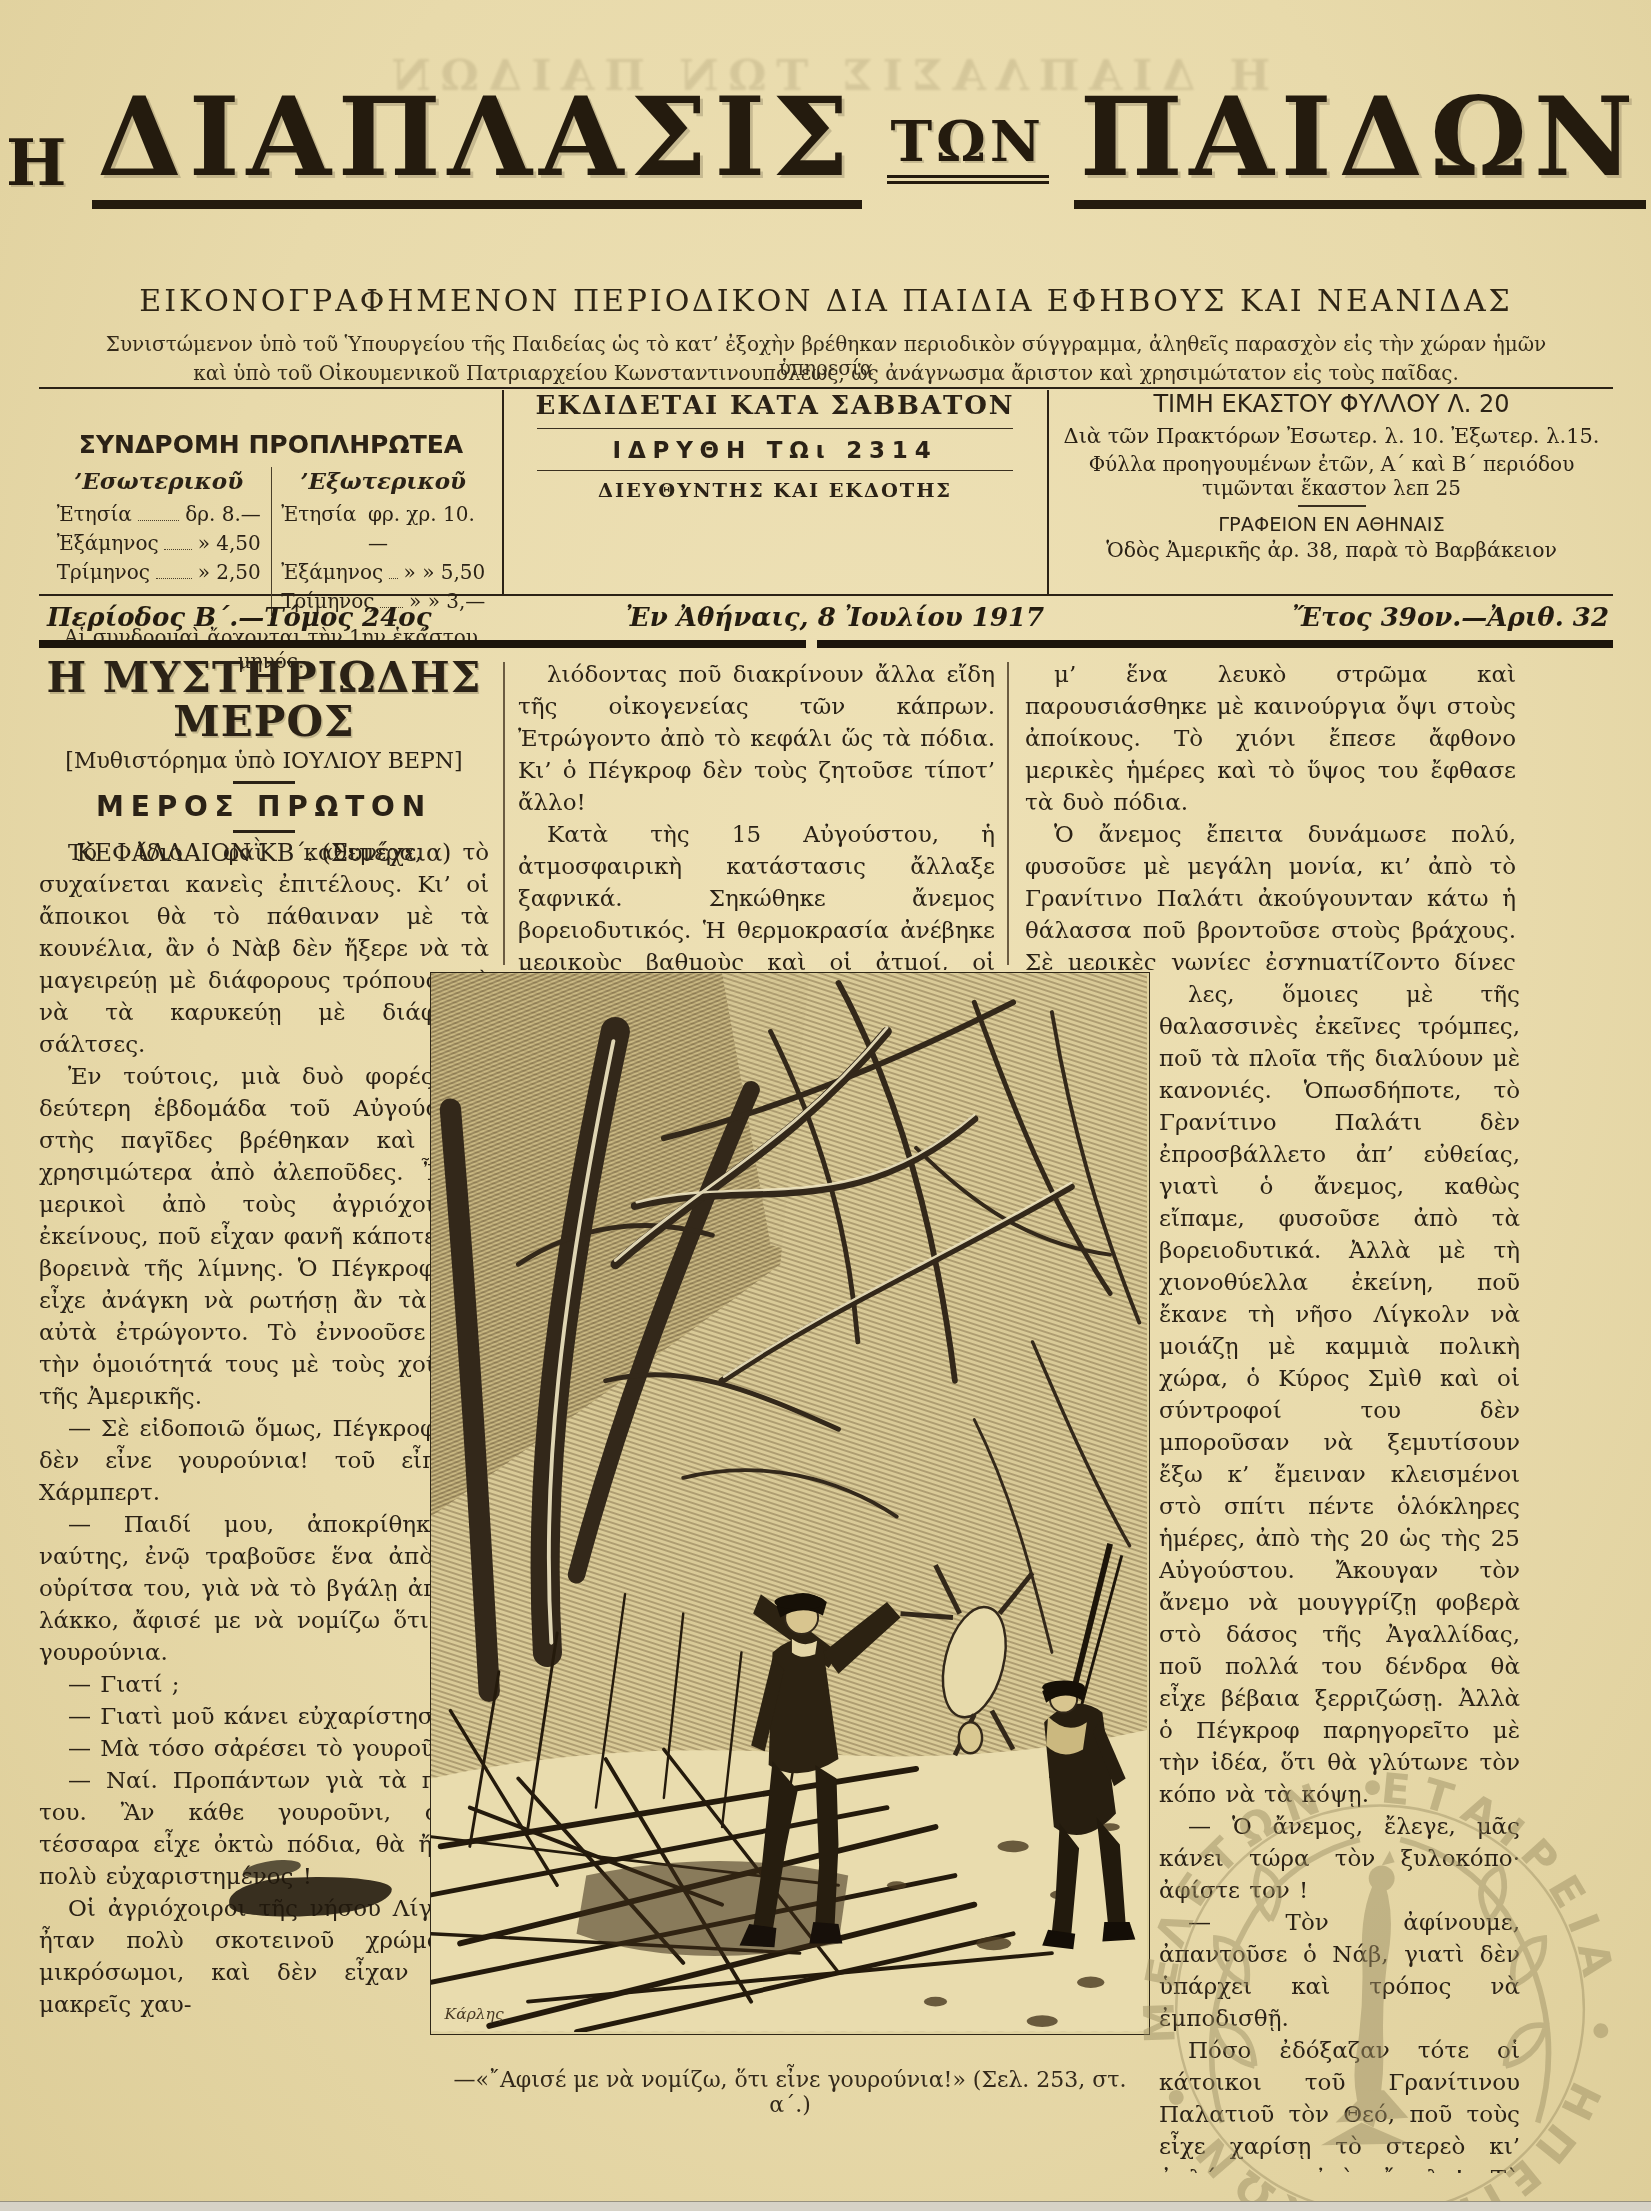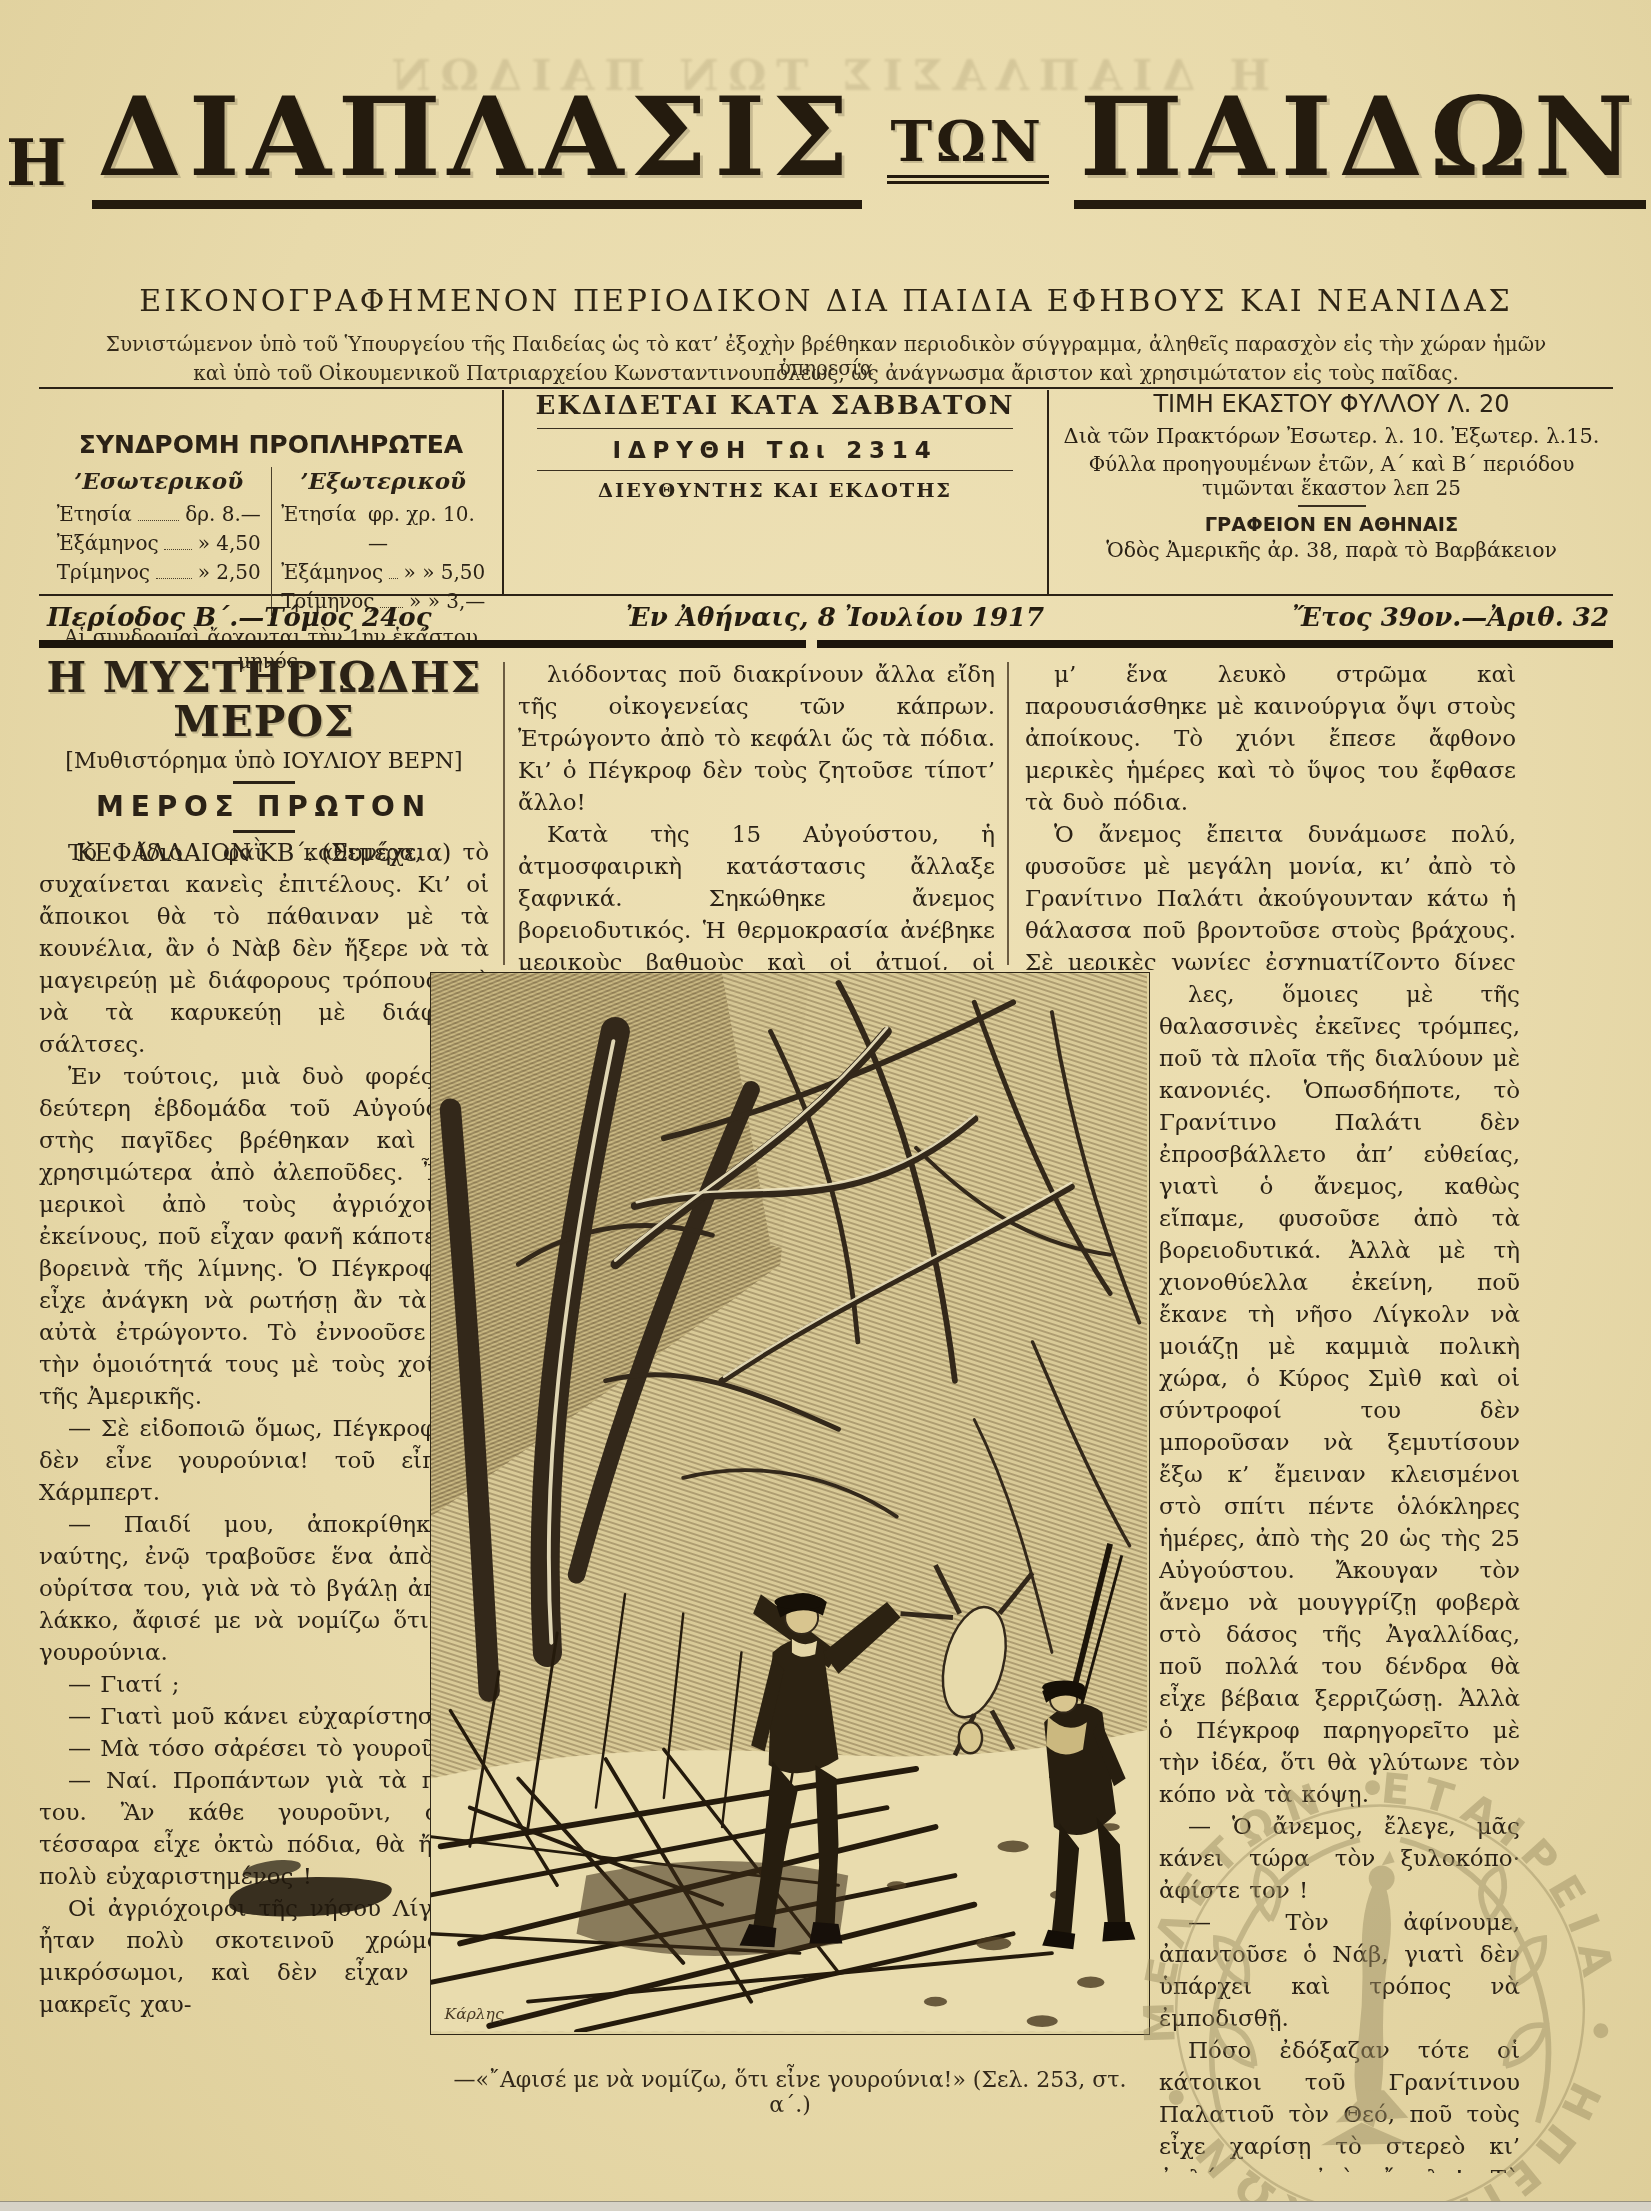--- a/index.html
+++ b/index.html
@@ -123,21 +123,21 @@
     <hr class="hline">
     <div style="font-weight:bold;font-size:19.4px;letter-spacing:1.9px;margin-top:3.9px;">ΔΙΕΥΘΥΝΤΗΣ ΚΑΙ ΕΚΔΟΤΗΣ</div>
   </div>
 
   <div class="abs infobox" style="left:1056px;width:551px;text-align:center;">
     <div class="sans" style="font-weight:normal;font-size:24px;">ΤΙΜΗ ΕΚΑΣΤΟΥ ΦΥΛΛΟΥ Λ. 20</div>
     <div style="font-size:21px;margin-top:5.8px;">Διὰ τῶν Πρακτόρων Ἐσωτερ. λ. 10. Ἐξωτερ. λ.15.</div>
     <div style="font-size:20px;margin-top:3.9px;">Φύλλα προηγουμένων ἐτῶν, Α΄ καὶ Β΄ περιόδου</div>
     <div style="font-size:20px;">τιμῶνται ἕκαστον λεπ  25</div>
     <div style="width:68px;height:1.9px;background:#3a3020;margin:5.8px auto;"></div>
-    <div class="sans" style="font-weight:bold;font-size:19.4px;">ΓΡΑΦΕΙΟΝ ΕΝ ΑΘΗΝΑΙΣ</div>
+    <div class="sans" style="font-weight:normal;font-size:19.4px;">ΓΡΑΦΕΙΟΝ ΕΝ ΑΘΗΝΑΙΣ</div>
     <div style="font-size:20.4px;margin-top:1.9px;">Ὁδὸς Ἀμερικῆς ἀρ. 38, παρὰ τὸ Βαρβάκειον</div>
   </div>
 
   <div class="abs dateline" style="left:47px;top:602px;">Περίοδος Β΄.—Τόμος 24ος</div>
   <div class="abs dateline" style="left:9px;top:602px;width:100%;text-align:center;">Ἐν Ἀθήναις, 8 Ἰουλίου 1917</div>
   <div class="abs dateline" style="top:602px;right:43px;">Ἔτος 39ον.—Ἀριθ. 32</div>
 
   <div class="abs" style="top:640px;left:39px;width:767px;height:7.8px;background:#1c150b;"></div>
   <div class="abs" style="top:640px;left:817px;width:796px;height:7.8px;background:#1c150b;"></div>
 

